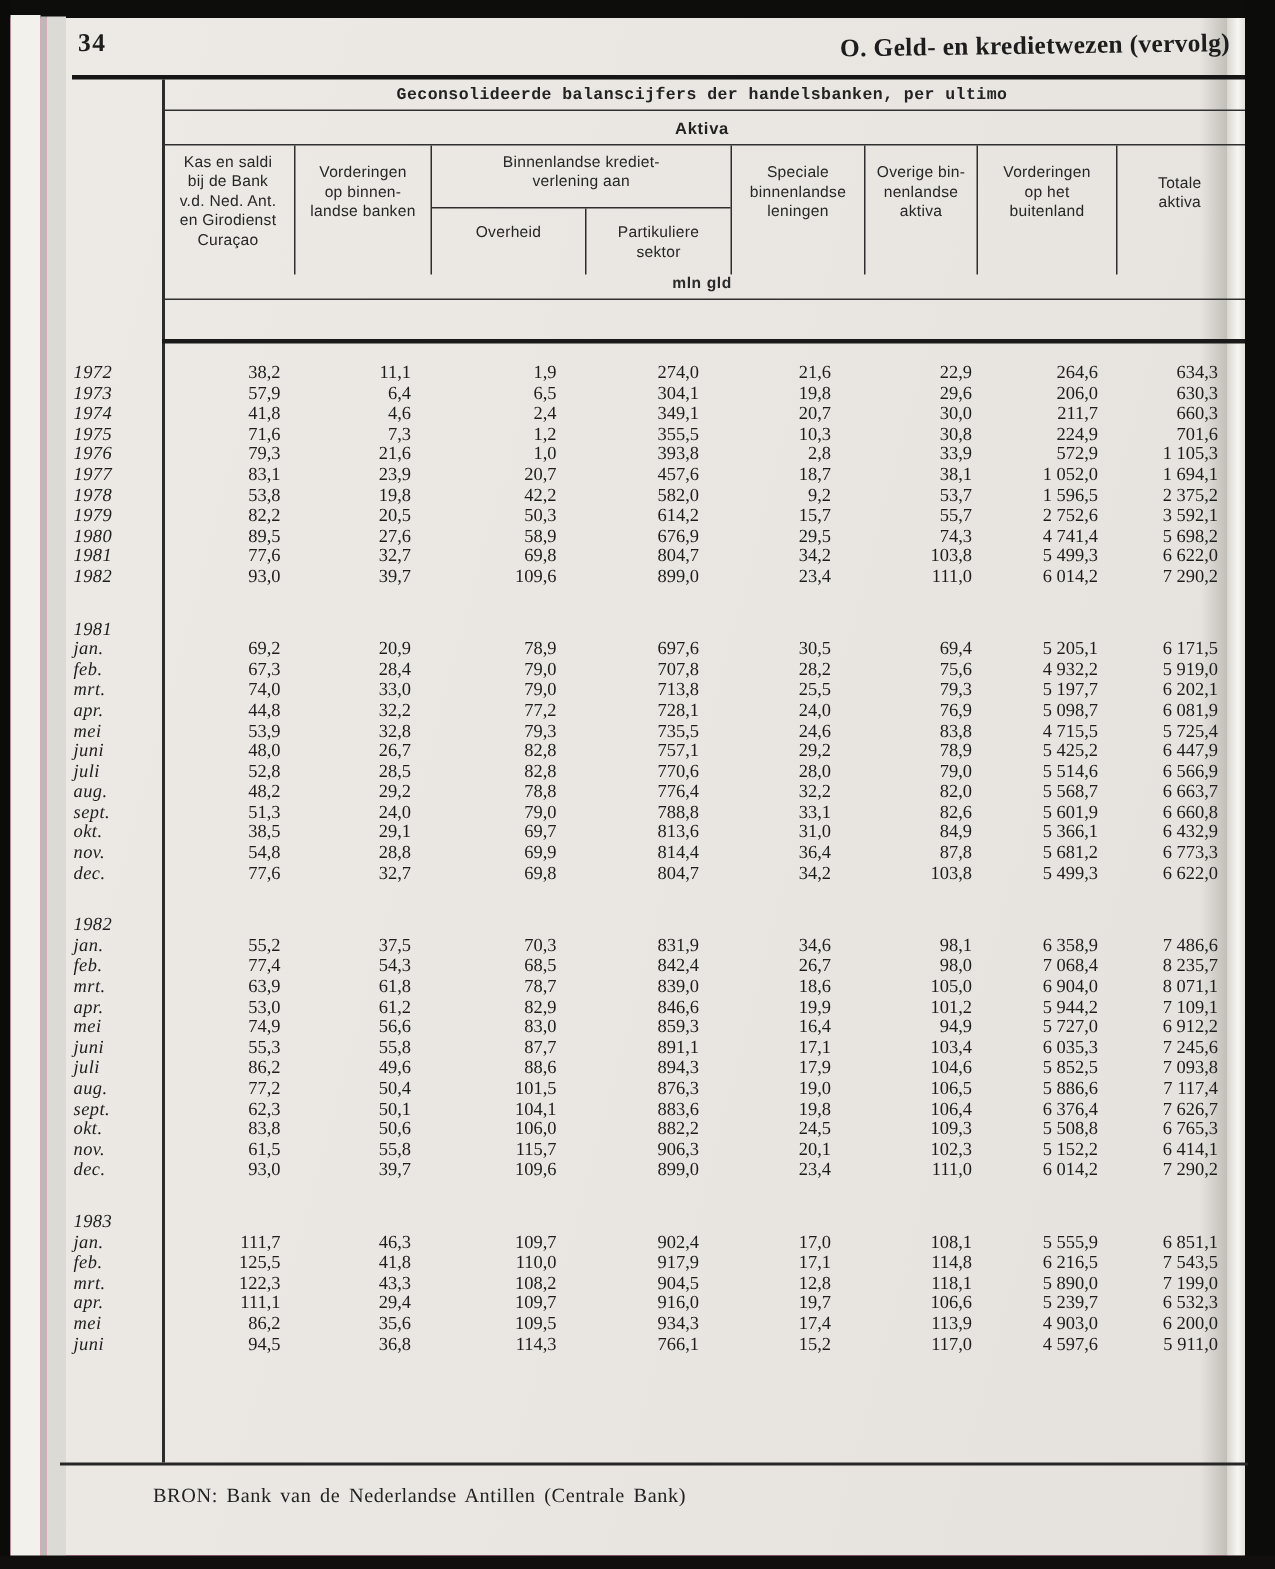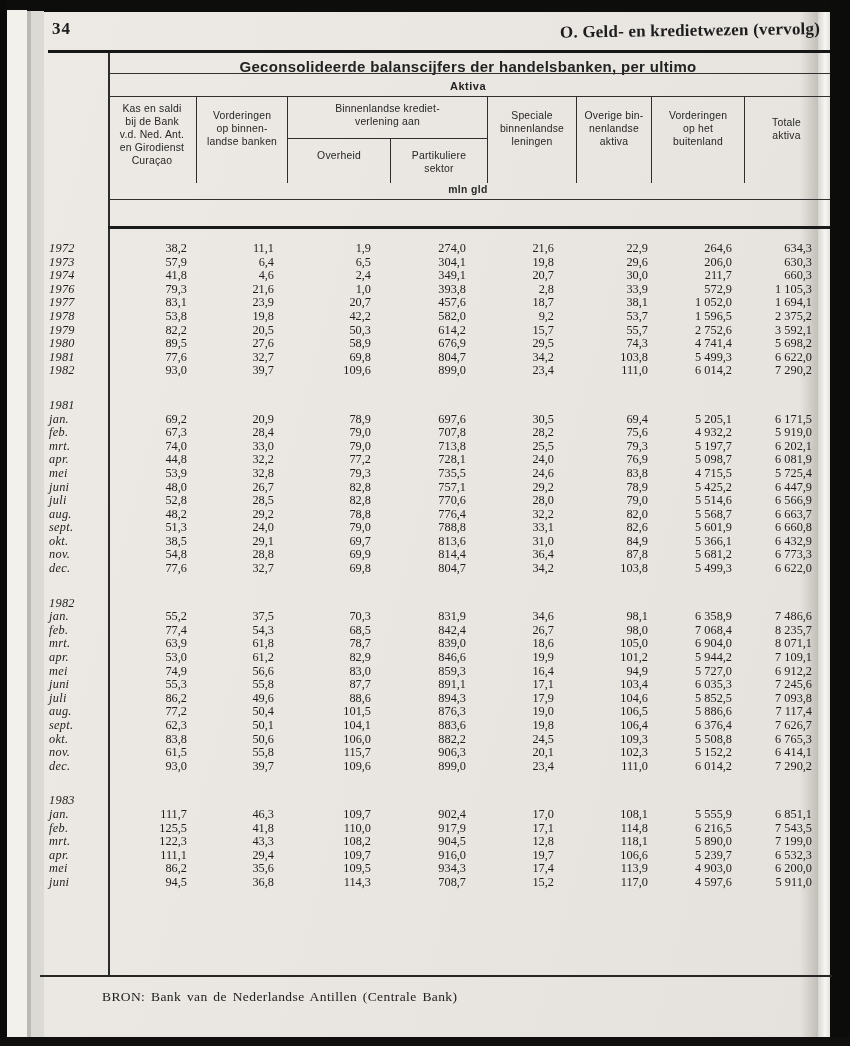--- a/index.html
+++ b/index.html
@@ -24,21 +24,21 @@
   .pgnum{position:absolute;left:52px;top:19px;font:bold 17px/20px "Liberation Serif",serif;letter-spacing:1px;}
   .chapter{position:absolute;left:300px;top:19px;width:520px;text-align:right;
         font:bold 17px/20px "Liberation Serif",serif;letter-spacing:.2px;
         transform:rotate(-0.8deg);transform-origin:right center;}
   .rule-top{position:absolute;left:48px;top:50px;width:782px;height:3px;background:#161616;}
 
   
   .vline-left{position:absolute;left:108px;top:53px;width:2px;height:922px;background:#2c2c2c;}
   .hline{position:absolute;left:108px;width:722px;height:1px;background:#303030;}
   .t-title{position:absolute;left:108px;top:58px;width:720px;text-align:center;
-        font-family:Liberation Sans, sans-serif;font-size:15px;font-weight:bold;letter-spacing:.3px;color:#222;}
+        font-family:Liberation Mono, monospace;font-size:11px;font-weight:bold;letter-spacing:.3px;color:#222;}
   .t-aktiva{position:absolute;left:108px;top:80px;width:720px;text-align:center;
         font-family:"Liberation Sans",sans-serif;font-size:11px;font-weight:bold;letter-spacing:.5px;color:#222;}
 
   .colheads{position:absolute;left:108px;top:97px;width:720px;height:86px;display:grid;
         grid-template-columns:89px 91px 200px 89px 75px 93px 83px;
         font-family:"Liberation Sans",sans-serif;font-size:10.4px;line-height:13px;
         letter-spacing:.2px;color:#262626;text-align:center;}
   .hc{border-right:1px solid #2e2e2e;white-space:pre-line;padding-top:12px;}
   .hc:last-child{border-right:none;}
   .hc.first{padding-top:5px;}
@@ -169,20 +169,31 @@
           <div class="tcell num c1">41,8</div>
           <div class="tcell num c2">4,6</div>
           <div class="tcell num c3">2,4</div>
           <div class="tcell num c4">349,1</div>
           <div class="tcell num c5">20,7</div>
           <div class="tcell num c6">30,0</div>
           <div class="tcell num c7">211,7</div>
           <div class="tcell num c8">660,3</div>
         </div>
         <div class="trow">
+          <div class="tcell lab">1975</div>
+          <div class="tcell num c1">71,6</div>
+          <div class="tcell num c2">7,3</div>
+          <div class="tcell num c3">1,2</div>
+          <div class="tcell num c4">355,5</div>
+          <div class="tcell num c5">10,3</div>
+          <div class="tcell num c6">30,8</div>
+          <div class="tcell num c7">224,9</div>
+          <div class="tcell num c8">701,6</div>
+        </div>
+        <div class="trow">
           <div class="tcell lab">1976</div>
           <div class="tcell num c1">79,3</div>
           <div class="tcell num c2">21,6</div>
           <div class="tcell num c3">1,0</div>
           <div class="tcell num c4">393,8</div>
           <div class="tcell num c5">2,8</div>
           <div class="tcell num c6">33,9</div>
           <div class="tcell num c7">572,9</div>
           <div class="tcell num c8">1 105,3</div>
         </div>
@@ -584,21 +595,21 @@
           <div class="tcell num c5">17,4</div>
           <div class="tcell num c6">113,9</div>
           <div class="tcell num c7">4 903,0</div>
           <div class="tcell num c8">6 200,0</div>
         </div>
         <div class="trow">
           <div class="tcell lab">juni</div>
           <div class="tcell num c1">94,5</div>
           <div class="tcell num c2">36,8</div>
           <div class="tcell num c3">114,3</div>
-          <div class="tcell num c4">708,7</div>
+          <div class="tcell num c4">766,1</div>
           <div class="tcell num c5">15,2</div>
           <div class="tcell num c6">117,0</div>
           <div class="tcell num c7">4 597,6</div>
           <div class="tcell num c8">5 911,0</div>
         </div>
       </div>
     </div>
 
   <div class="rule-bottom"></div>
   <div class="source">BRON: Bank van de Nederlandse Antillen (Centrale Bank)</div>

